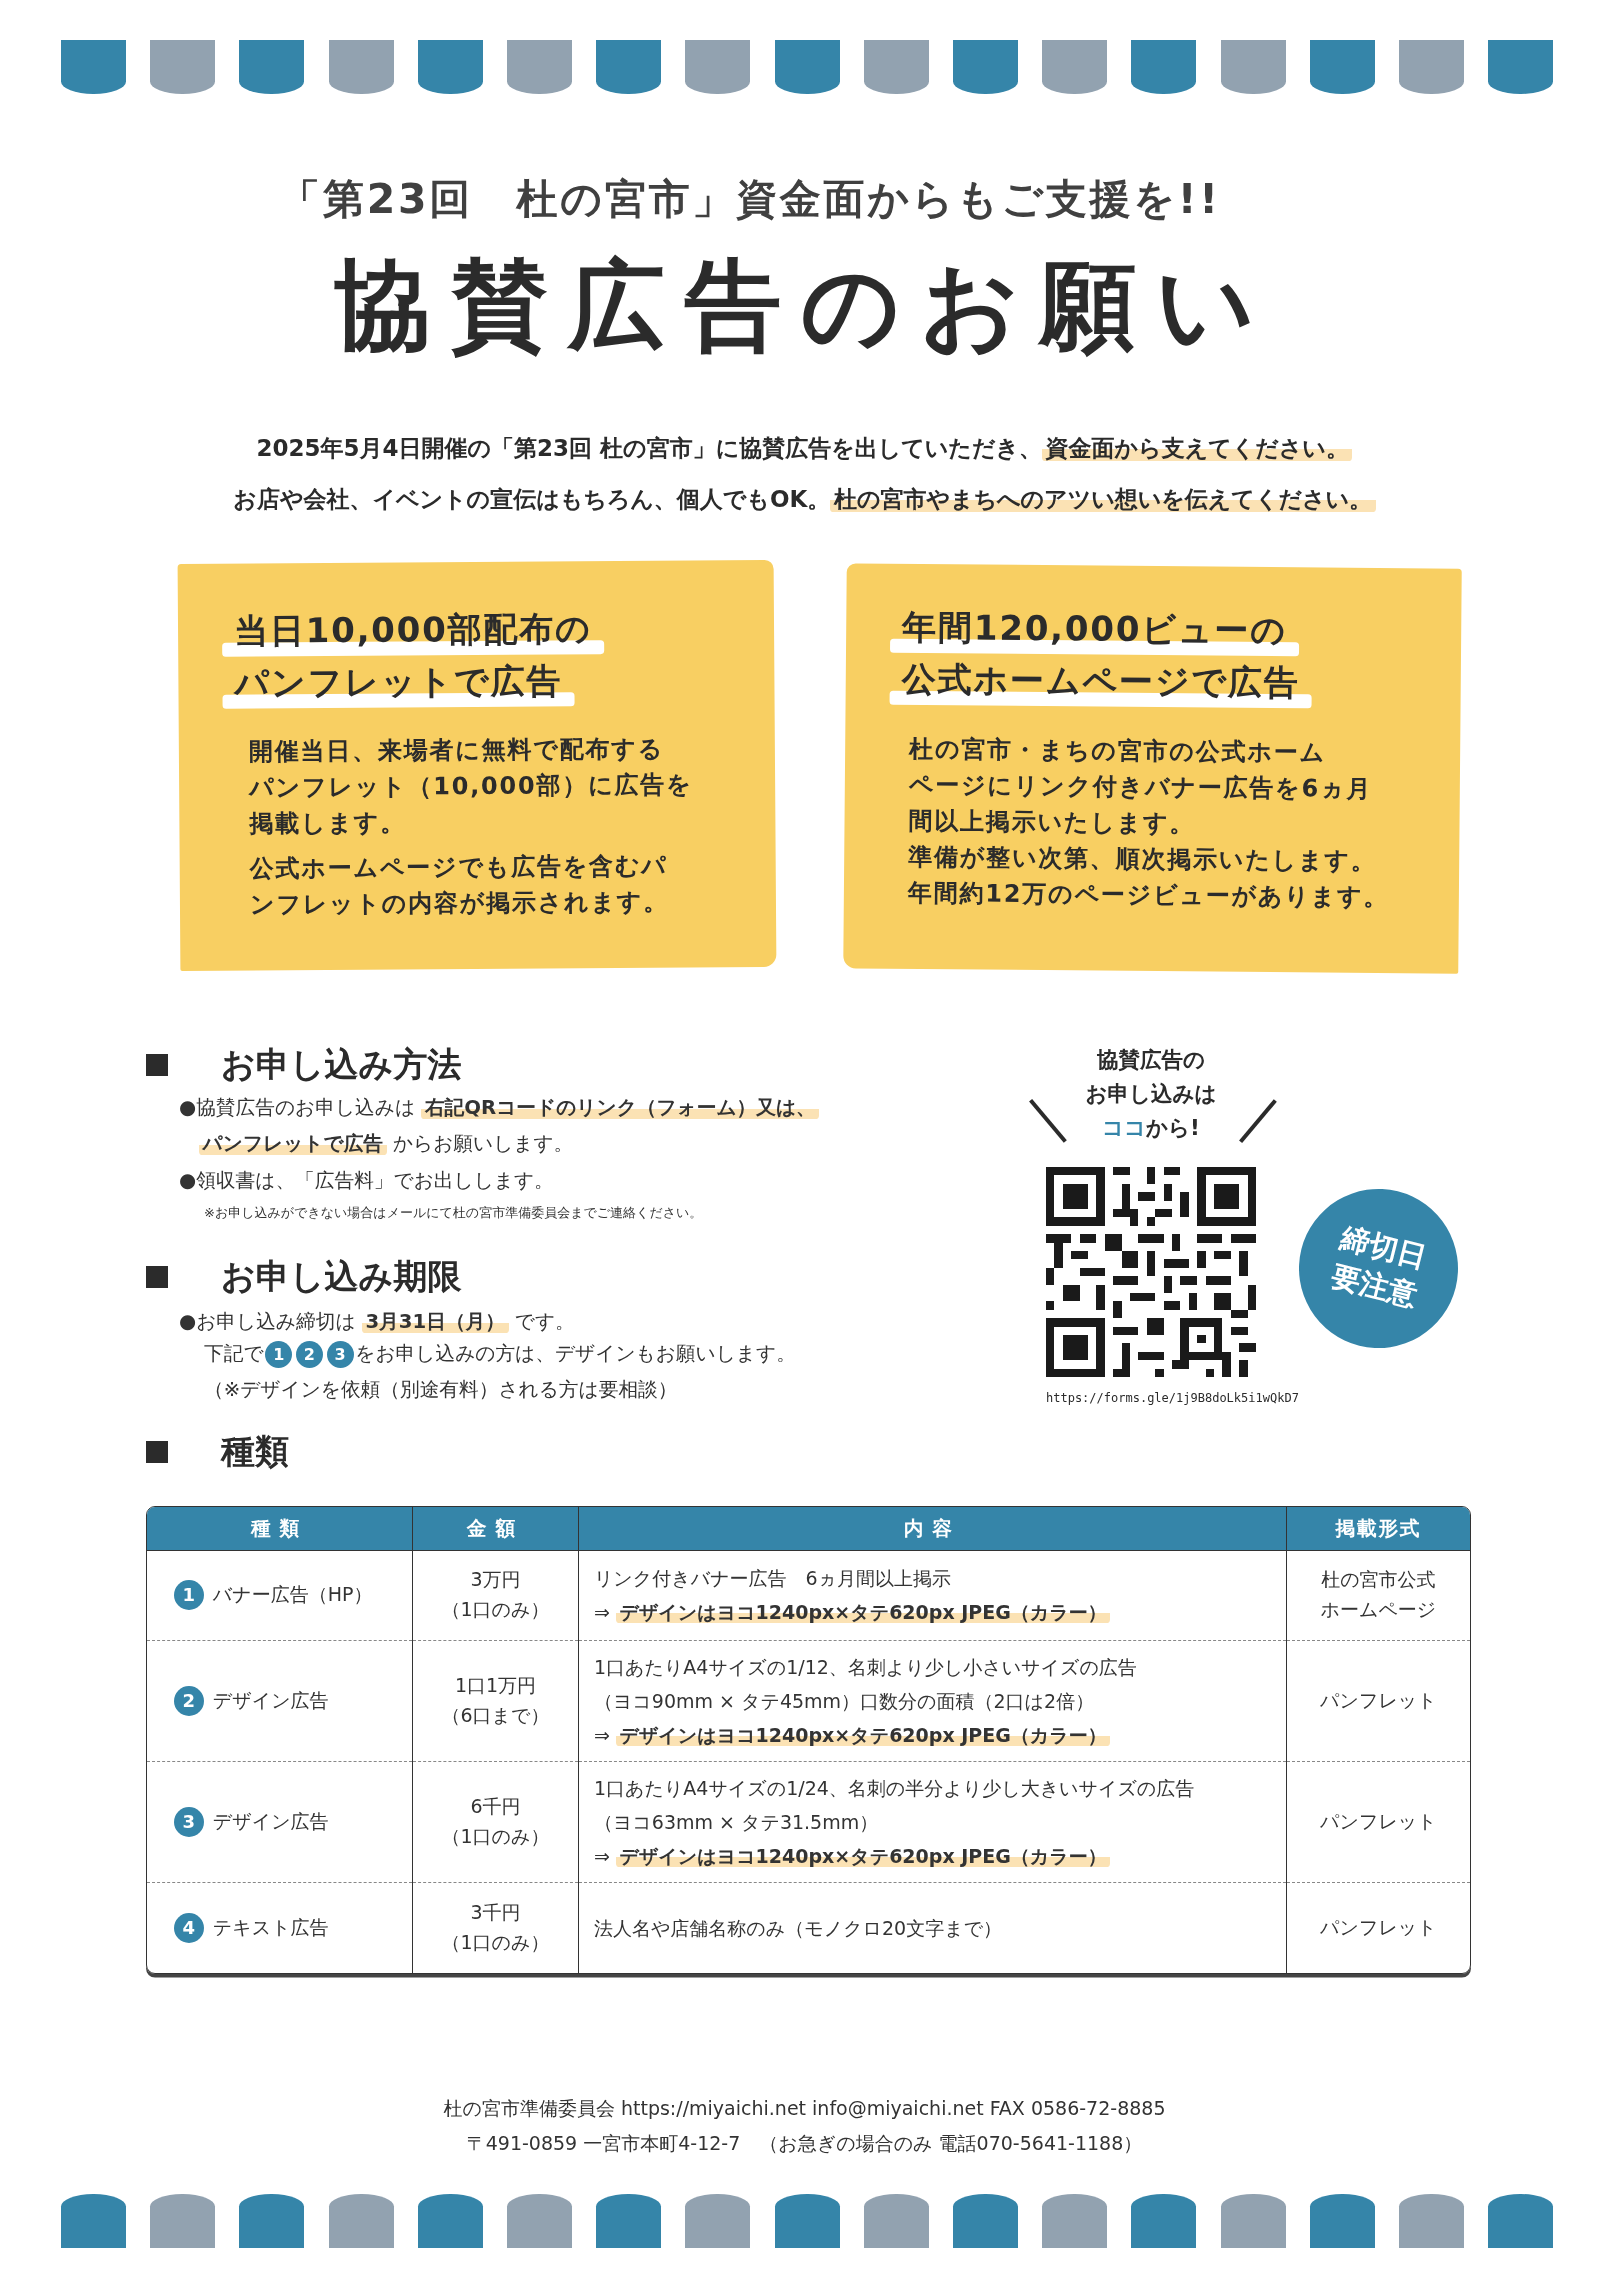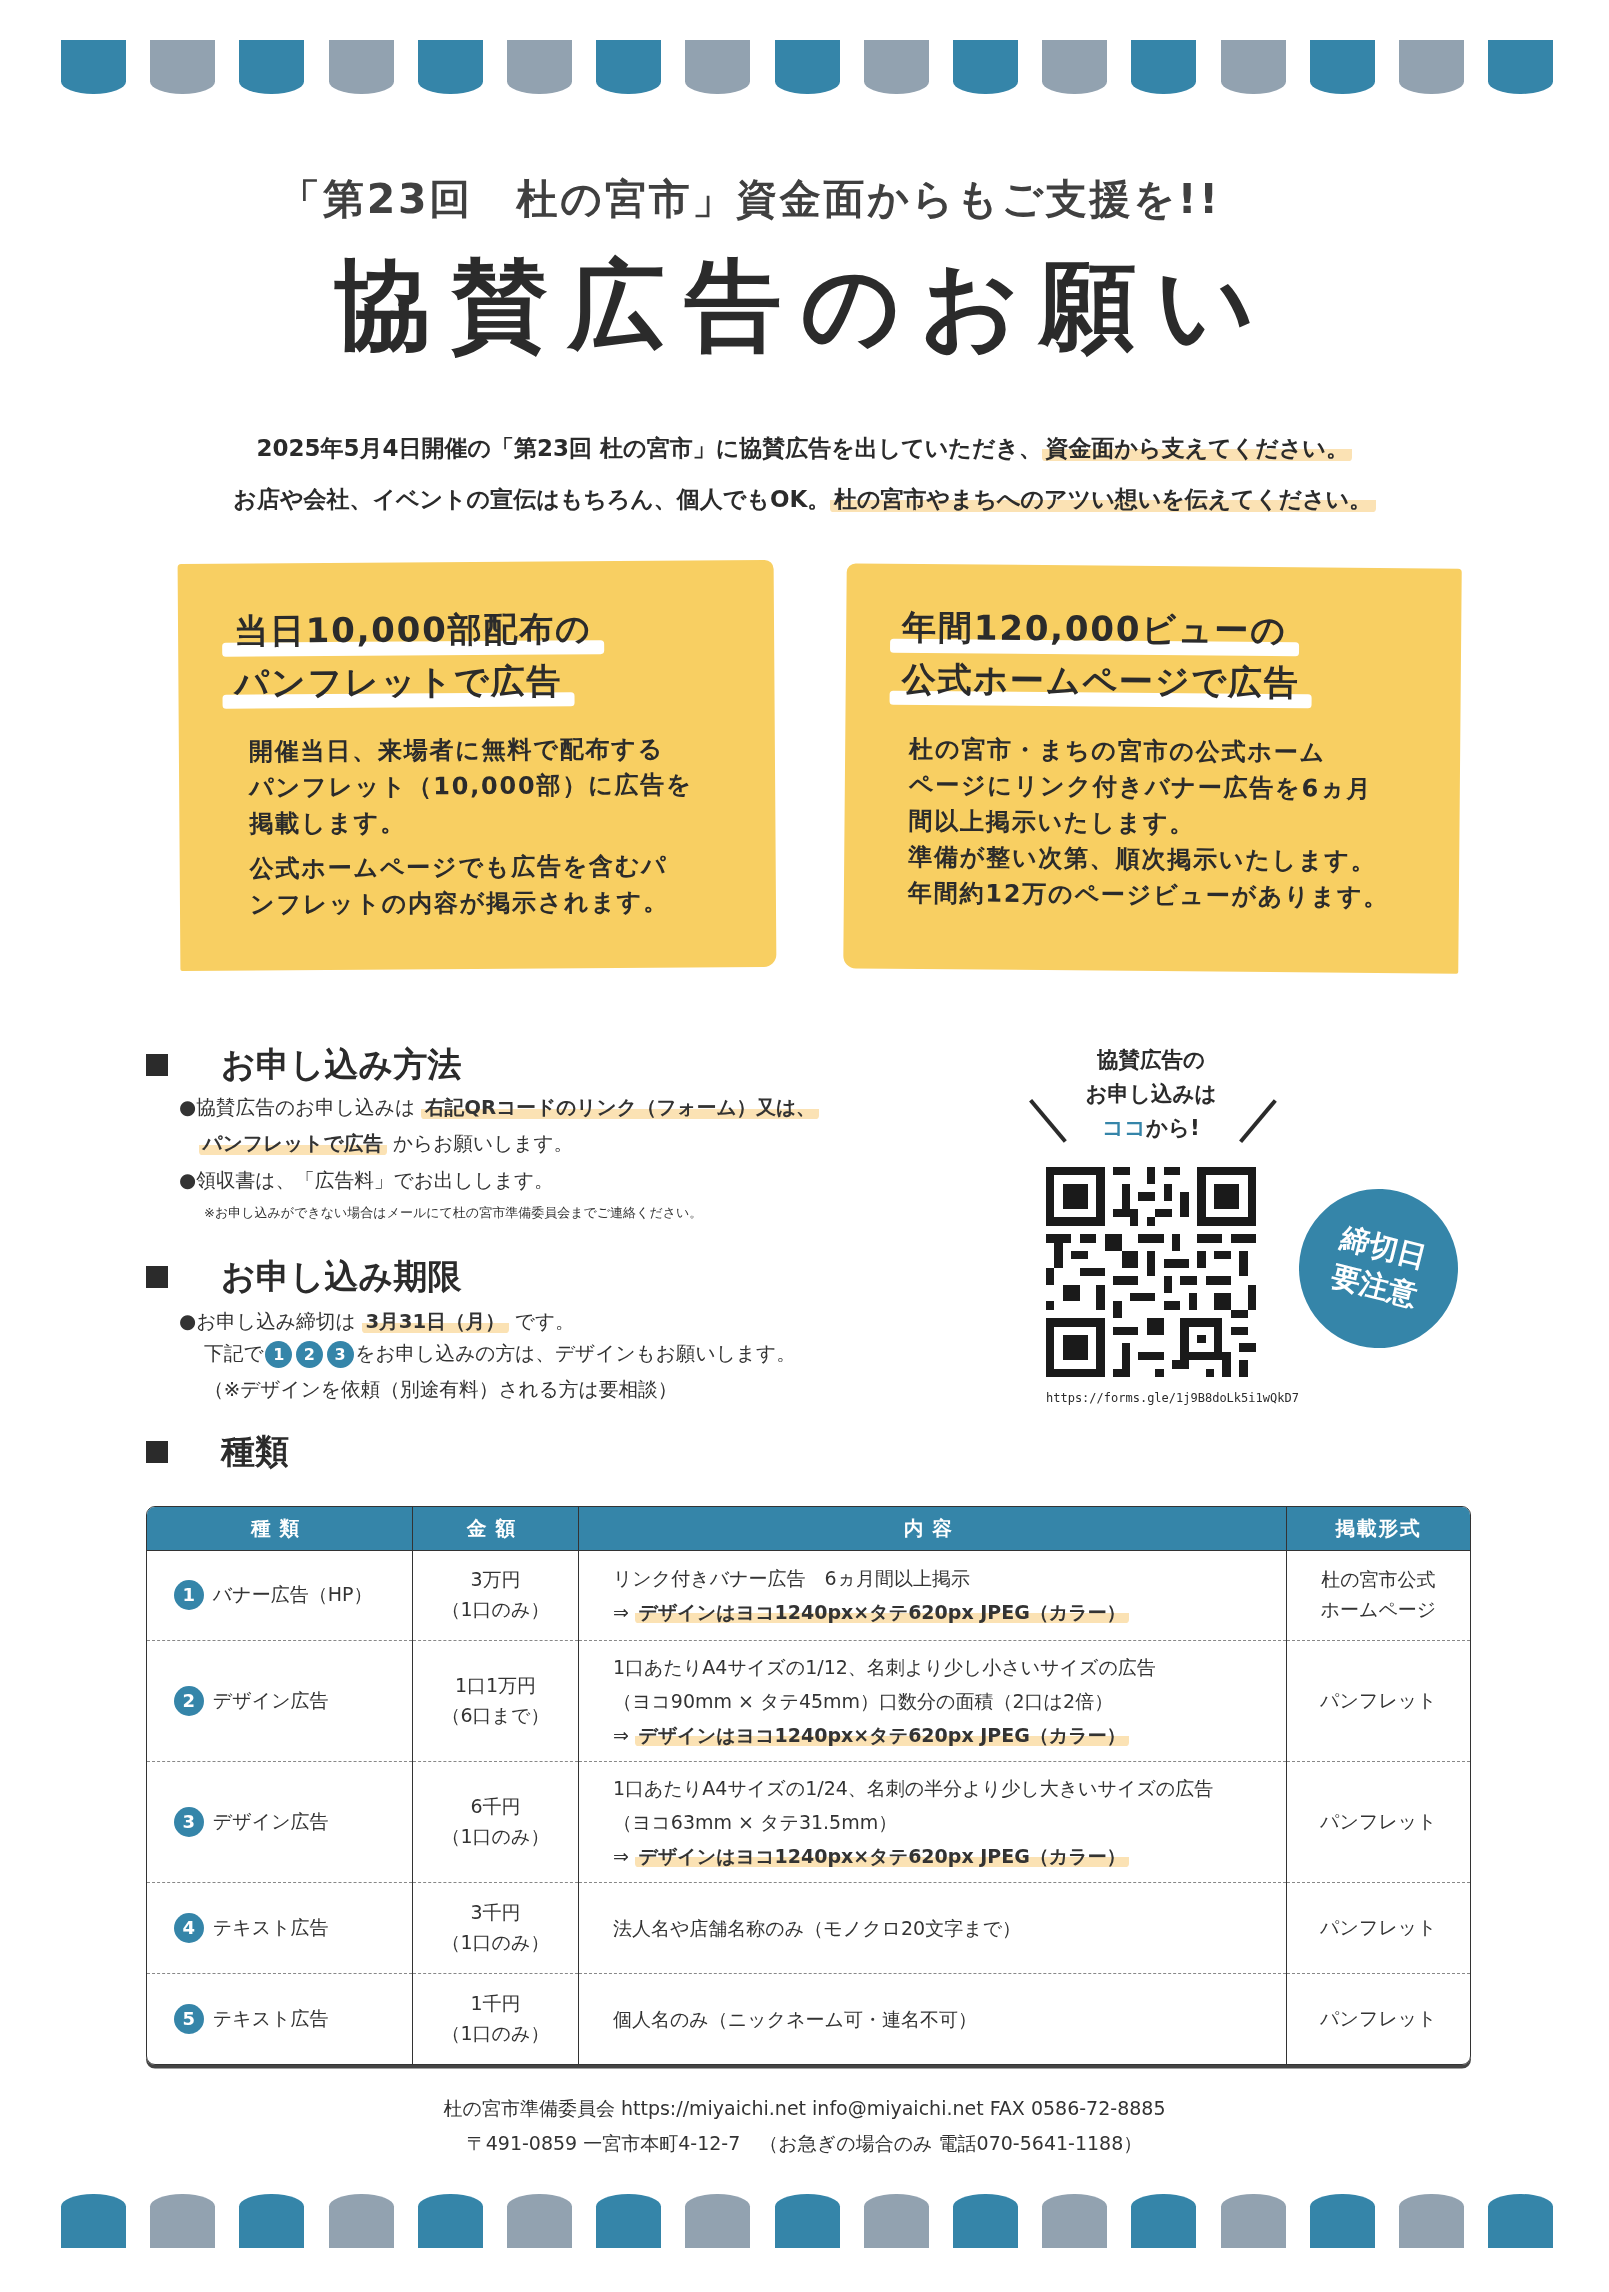--- a/index.html
+++ b/index.html
@@ -46,21 +46,21 @@
 
   .tbl { position: absolute; left: 146px; top: 1506px; width: 1325px; border: 1.8px solid #333; border-radius: 9px; overflow: hidden; box-shadow: 0 3.6px 0 #444; }
   .tbl table { width: 100%; border-collapse: collapse; }
   .tbl th { background: #3585a9; color: #fff; font-size: 19.7px; font-weight: bold; height: 43px; letter-spacing: 9px; border-right: 1.3px solid #333; border-bottom: 1.8px solid #333; }
   .tbl th:last-child { border-right: none; letter-spacing: 1.8px; }
   .tbl td { font-size: 19px; color: #333; border-right: 1.3px solid #333; border-bottom: 1.8px dashed #888; vertical-align: middle; }
   .tbl td:last-child { border-right: none; }
   .tbl tr:last-child td { border-bottom: none; }
   .tbl td.type { padding-left: 25px; }
   .tbl td.price, .tbl td.form { text-align: center; line-height: 29.6px; }
-  .tbl td.content { padding-left: 34px; line-height: 34px; }
+  .tbl td.content { padding-left: 15px; line-height: 34px; }
   .tbl .num { width: 30px; height: 30px; line-height: 30px; font-size: 18px; margin-right: 9px; }
 
   .footer { position: absolute; left: 0; width: 1609px; text-align: center; font-size: 19px; color: #333; }
 </style>
 </head>
 <body>
 
 <div class="bunting top" id="bunting-top">
     <div class="flag blue" style="left: 61px;"></div>
     <div class="flag grey" style="left: 150px;"></div>
@@ -305,33 +305,20 @@
             <div>3千円</div>
             <div>（1口のみ）</div>
           </td>
         <td class="content">
             <div>法人名や店舗名称のみ（モノクロ20文字まで）</div>
           </td>
         <td class="form">
             <div>パンフレット</div>
           </td>
       </tr>
-      <tr style="height:91px">
-        <td class="type"><span class="num">5</span><span>テキスト広告</span></td>
-        <td class="price">
-            <div>1千円</div>
-            <div>（1口のみ）</div>
-          </td>
-        <td class="content">
-            <div>個人名のみ（ニックネーム可・連名不可）</div>
-          </td>
-        <td class="form">
-            <div>パンフレット</div>
-          </td>
-      </tr>
     </tbody>
   </table>
 </div>
 
 <div class="footer" style="top:2096px;">杜の宮市準備委員会  https://miyaichi.net  info@miyaichi.net  FAX 0586-72-8885</div>
 <div class="footer" style="top:2131px;">〒491-0859 一宮市本町4-12-7　（お急ぎの場合のみ 電話070-5641-1188）</div>
 
 <div class="bunting bottom" id="bunting-bottom">
     <div class="flag blue" style="left: 61px;"></div>
     <div class="flag grey" style="left: 150px;"></div>

